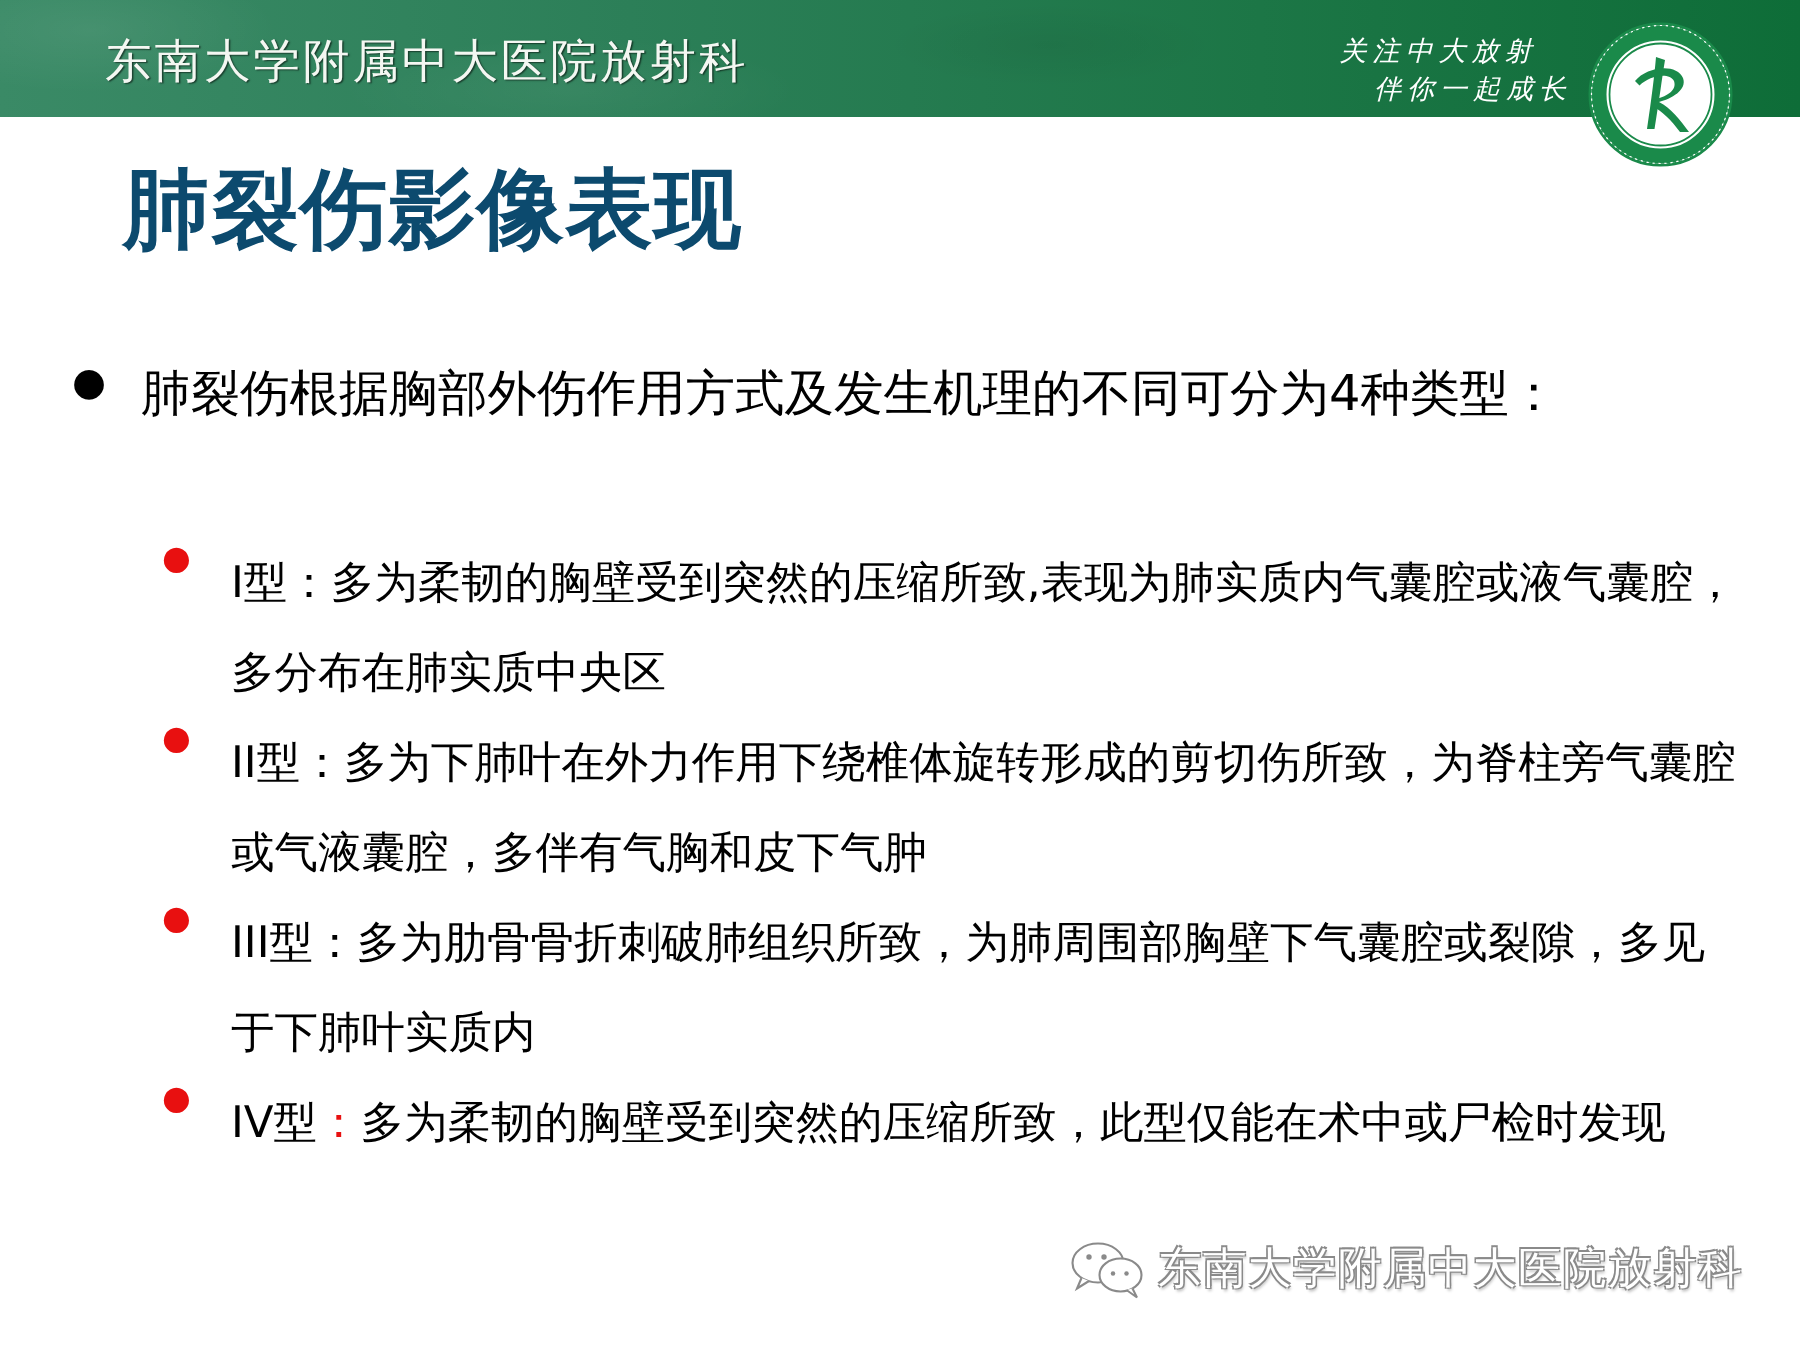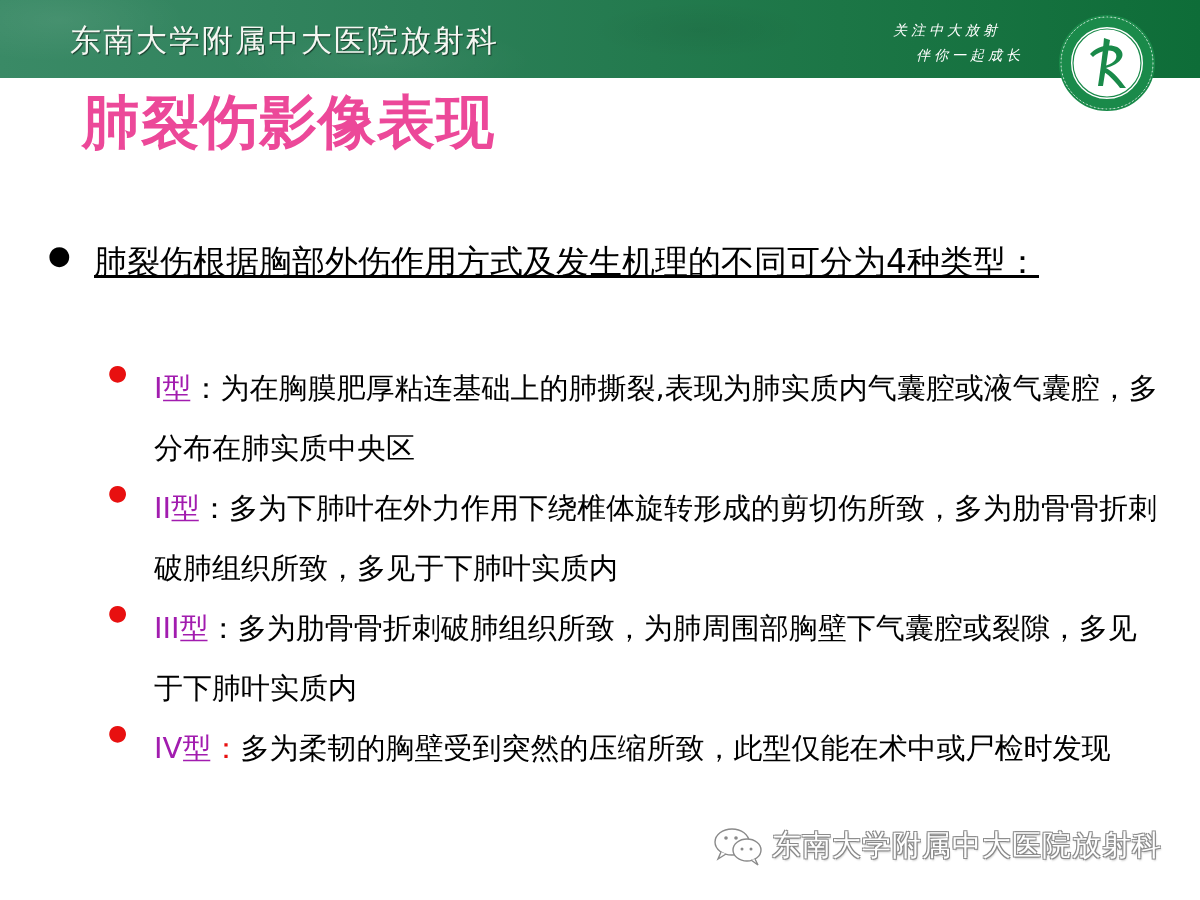--- a/index.html
+++ b/index.html
@@ -36,82 +36,81 @@
       font-size: 31px;
       letter-spacing: 2px;
       color: #f4f7f2;
       text-shadow: 1px 1px 1px rgba(0,0,0,0.55);
       white-space: nowrap;
     }
     .slogan {
       position: absolute;
       font-family: "DejaVu Serif", "Liberation Serif", serif;
       font-style: italic;
-      font-size: 14px;
+      font-size: 18px;
       letter-spacing: 4px;
       color: #ffffff;
       white-space: nowrap;
     }
     .slogan.l1 { left: 893px; top: 22px; }
     .slogan.l2 { left: 916px; top: 47px; }
     .logo {
       position: absolute;
       left: 1058px; top: 14px;
       width: 98px; height: 98px;
     }
     .slide-title {
       position: absolute;
-      left: 82px; top: 84px;
+      left: 82px; top: 101px;
       font-family: "DejaVu Sans", "Liberation Sans", sans-serif;
       font-weight: bold;
       font-size: 58px;
       letter-spacing: 1px;
-      color: #ec4899;
+      color: #0c4a6e;
       white-space: nowrap;
     }
     .bullet-main {
       position: absolute;
       left: 48px; top: 232px;
       width: 1120px;
     }
     .bullet-main .dot {
       position: absolute;
       left: 0; top: 8px;
       font-size: 26px;
       color: #000;
     }
     .bullet-main .text {
       position: absolute;
       left: 46px; top: 0;
       width: 1080px;
       font-size: 33px;
       line-height: 60px;
       color: #000;
-      text-decoration: underline;
     }
     .sub-item {
       position: absolute;
       left: 108px;
       width: 1060px;
     }
     .sub-item .dot {
       position: absolute;
       left: 0; top: 2px;
       font-size: 22px;
       color: #e81010;
     }
     .sub-item .text {
       position: absolute;
       left: 46px; top: 0;
       width: 1010px;
       font-size: 29px;
       line-height: 60px;
       color: #000;
     }
-    .sub-item .type-label { color: #a21caf; }
+    .sub-item .type-label { color: #000000; }
     .sub-item .type-colon-red { color: #e81010; }
     .watermark {
       position: absolute;
       left: 712px; top: 826px;
       display: flex; align-items: center;
       white-space: nowrap;
     }
     .watermark .wm-text {
       font-size: 29px;
       color: #ffffff;
@@ -150,28 +149,28 @@
 <div class="slide-title">肺裂伤影像表现</div>
 
 <div class="bullet-main">
   <span class="dot">●</span>
   <div class="text">肺裂伤根据胸部外伤作用方式及发生机理的不同可分为4种类型：</div>
 </div>
 
 <div class="sub-item" style="top:358px;">
   <span class="dot">●</span>
   <div class="text">
-    <span class="type-label">I型</span><span>：</span><span>为在胸膜肥厚粘连基础上的肺撕裂,表现为肺实质内气囊腔或液气囊腔，多分布在肺实质中央区</span>
+    <span class="type-label">I型</span><span>：</span><span>多为柔韧的胸壁受到突然的压缩所致,表现为肺实质内气囊腔或液气囊腔，多分布在肺实质中央区</span>
   </div>
 </div>
 
 <div class="sub-item" style="top:478px;">
   <span class="dot">●</span>
   <div class="text">
-    <span class="type-label">II型</span><span>：</span><span>多为下肺叶在外力作用下绕椎体旋转形成的剪切伤所致，多为肋骨骨折刺破肺组织所致，多见于下肺叶实质内</span>
+    <span class="type-label">II型</span><span>：</span><span>多为下肺叶在外力作用下绕椎体旋转形成的剪切伤所致，为脊柱旁气囊腔或气液囊腔，多伴有气胸和皮下气肿</span>
   </div>
 </div>
 
 <div class="sub-item" style="top:598px;">
   <span class="dot">●</span>
   <div class="text">
     <span class="type-label">III型</span><span>：</span><span>多为肋骨骨折刺破肺组织所致，为肺周围部胸壁下气囊腔或裂隙，多见于下肺叶实质内</span>
   </div>
 </div>
 

